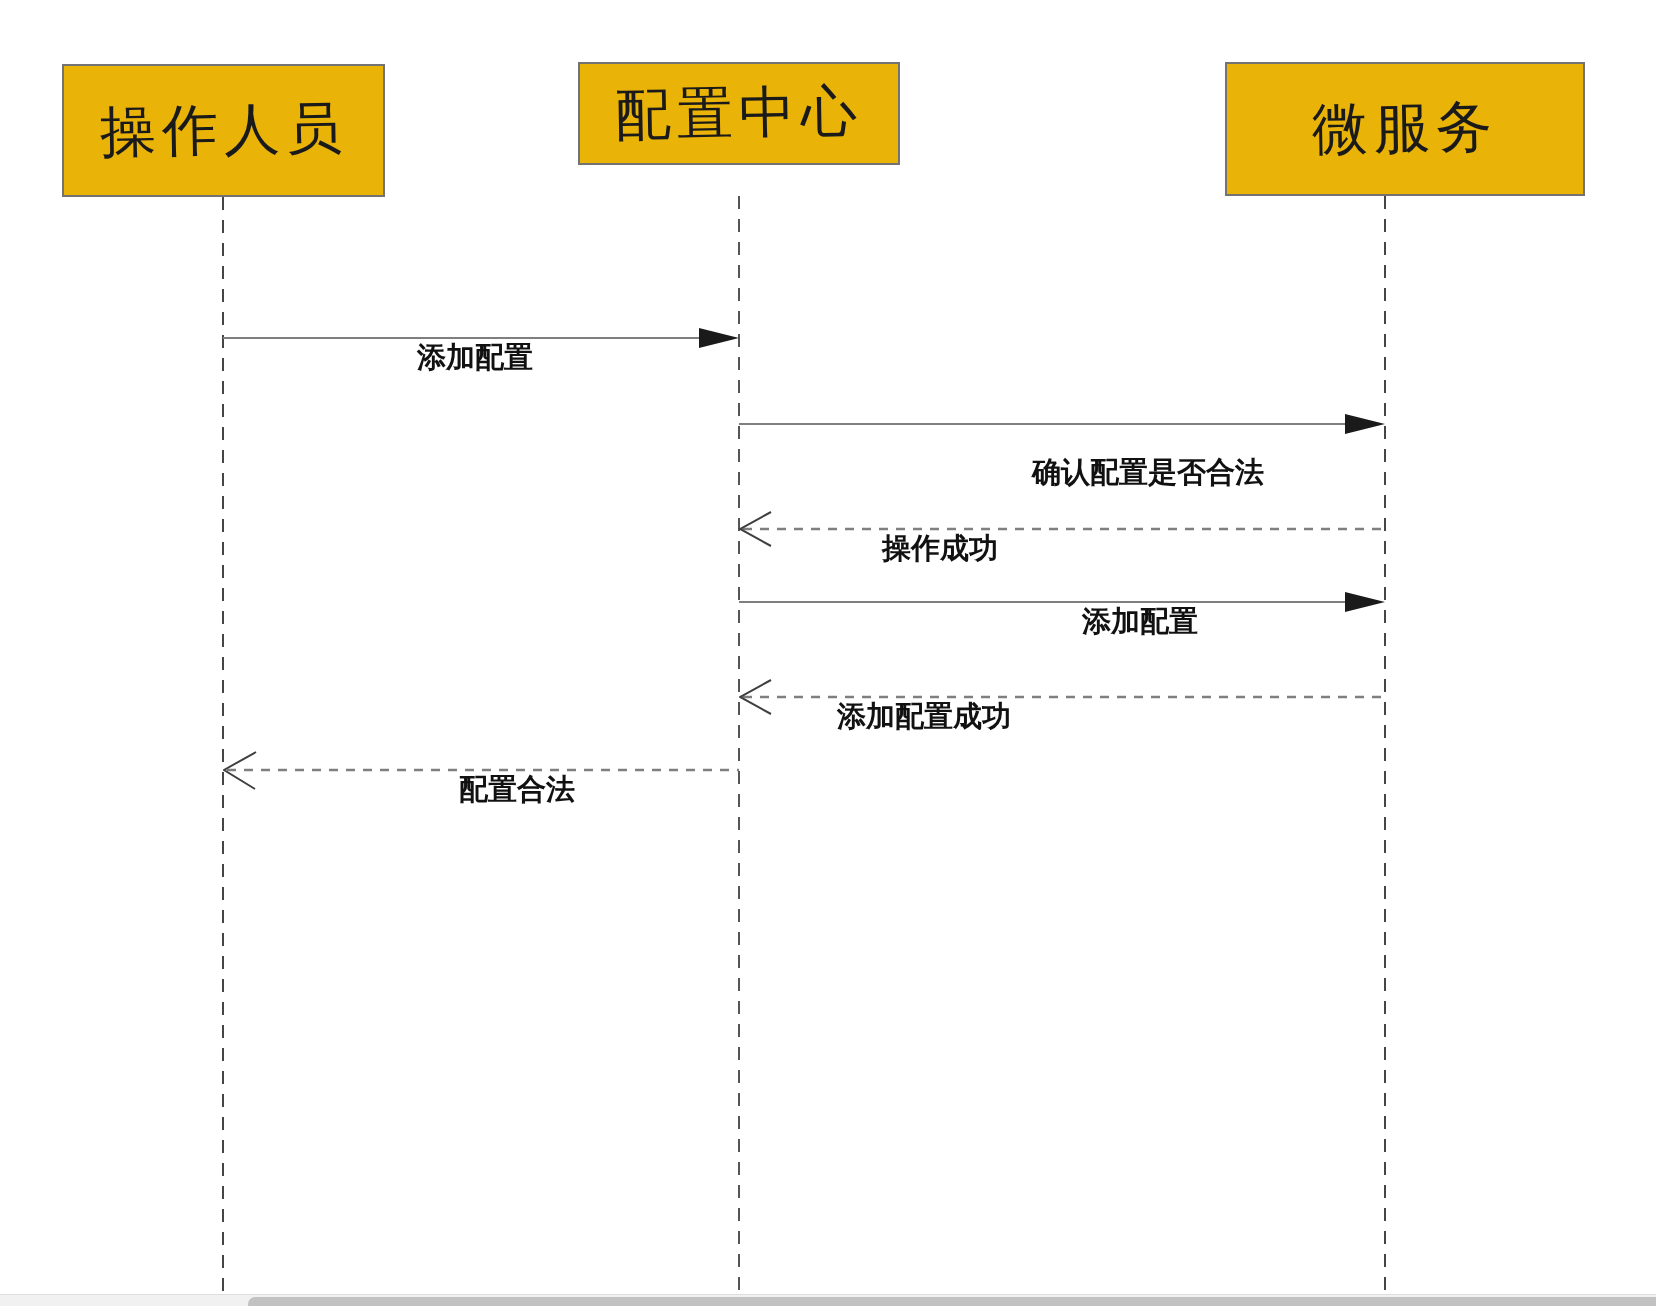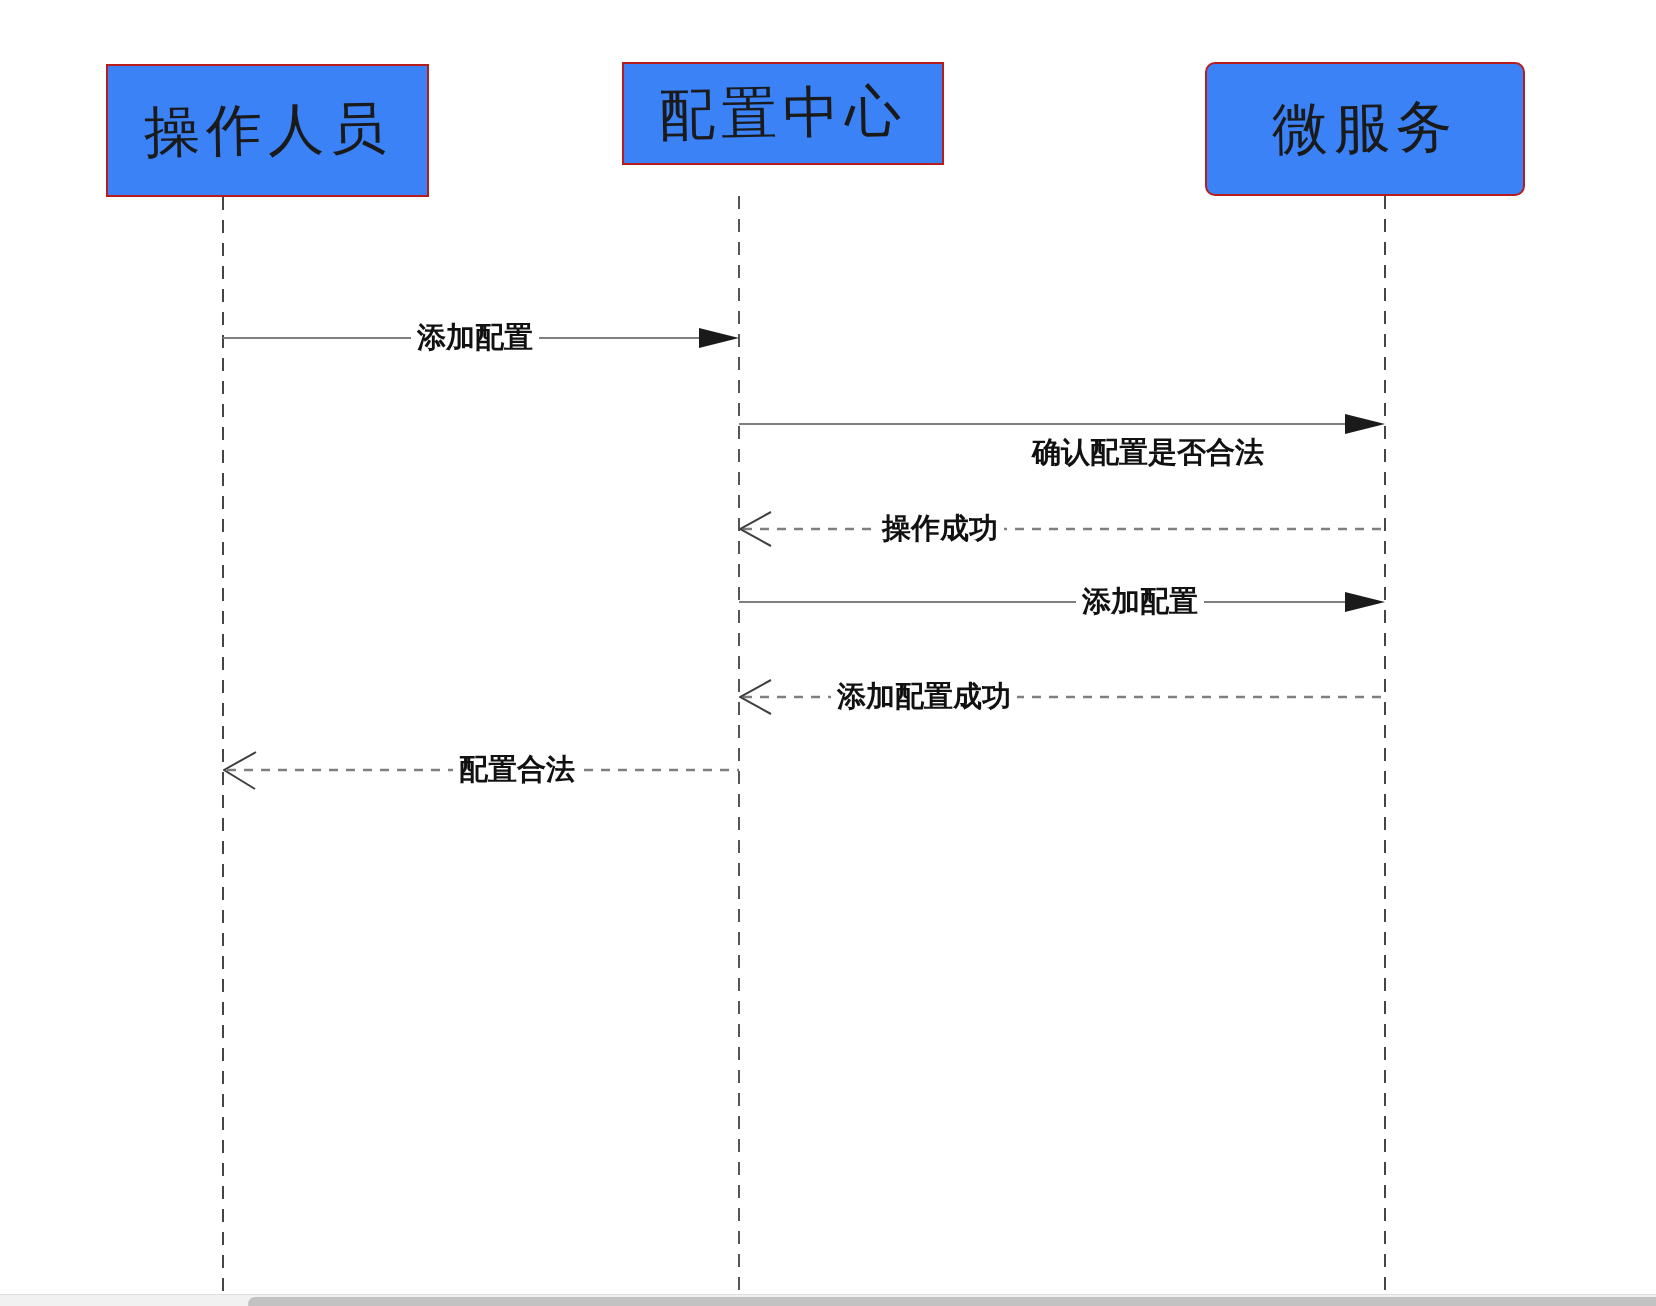--- a/index.html
+++ b/index.html
@@ -18,26 +18,25 @@
     background: #ffffff;
   }
   svg.layer {
     position: absolute;
     left: 0;
     top: 0;
   }
   .actor-box {
     position: absolute;
     box-sizing: border-box;
-    background: #3b82f6;
-    border: 2px solid #b91c1c;
+    background: #eab308;
+    border: 2px solid #737373;
     display: flex;
     align-items: center;
     justify-content: center;
-    margin-left: 44px;
   }
   .actor-title {
     font-family: cursive;
     font-size: 56px;
     font-weight: 500;
     color: #1a1a1a;
     letter-spacing: 6px;
     white-space: nowrap;
     transform: rotate(-1deg);
   }
@@ -47,20 +46,21 @@
   .msg-label {
     position: absolute;
     transform: translate(-50%, -50%);
     background: #ffffff;
     padding: 0 6px;
     font-size: 29px;
     font-weight: bold;
     color: #111111;
     white-space: nowrap;
     line-height: 1.15;
+    margin-top: 20px;
   }
   .scrollbar-track {
     position: absolute;
     left: 0;
     top: 1294px;
     width: 1656px;
     height: 12px;
     background: #f1f1f1;
     border-top: 1px solid #dedede;
   }
@@ -84,21 +84,21 @@
     <line x1="739" y1="196" x2="739" y2="1294" stroke="#555555" stroke-width="2" stroke-dasharray="13 10"></line>
     <line x1="1385" y1="196" x2="1385" y2="1294" stroke="#454545" stroke-width="2" stroke-dasharray="13 10"></line>
   </svg>
 
   <div class="actor-box" style="left:62px; top:64px; width:323px; height:133px;">
     <span class="actor-title">操作人员</span>
   </div>
   <div class="actor-box" style="left:578px; top:62px; width:322px; height:103px;">
     <span class="actor-title">配置中心</span>
   </div>
-  <div class="actor-box" style="left:1161px; top:62px; width:320px; height:134px;border-radius:10px;">
+  <div class="actor-box" style="left:1225px; top:62px; width:360px; height:134px;">
     <span class="actor-title">微服务</span>
   </div>
 
   <div class="message" style="left:223px; top:316px;">
     <svg width="516" height="44">
       <line x1="0" y1="22" x2="480" y2="22" stroke="#7f7f7f" stroke-width="2"></line>
       <polygon points="516,22 476,12 476,32" fill="#1a1a1a"></polygon>
     </svg>
   </div>
   <span class="msg-label" style="left:475px; top:338px;">添加配置</span>

